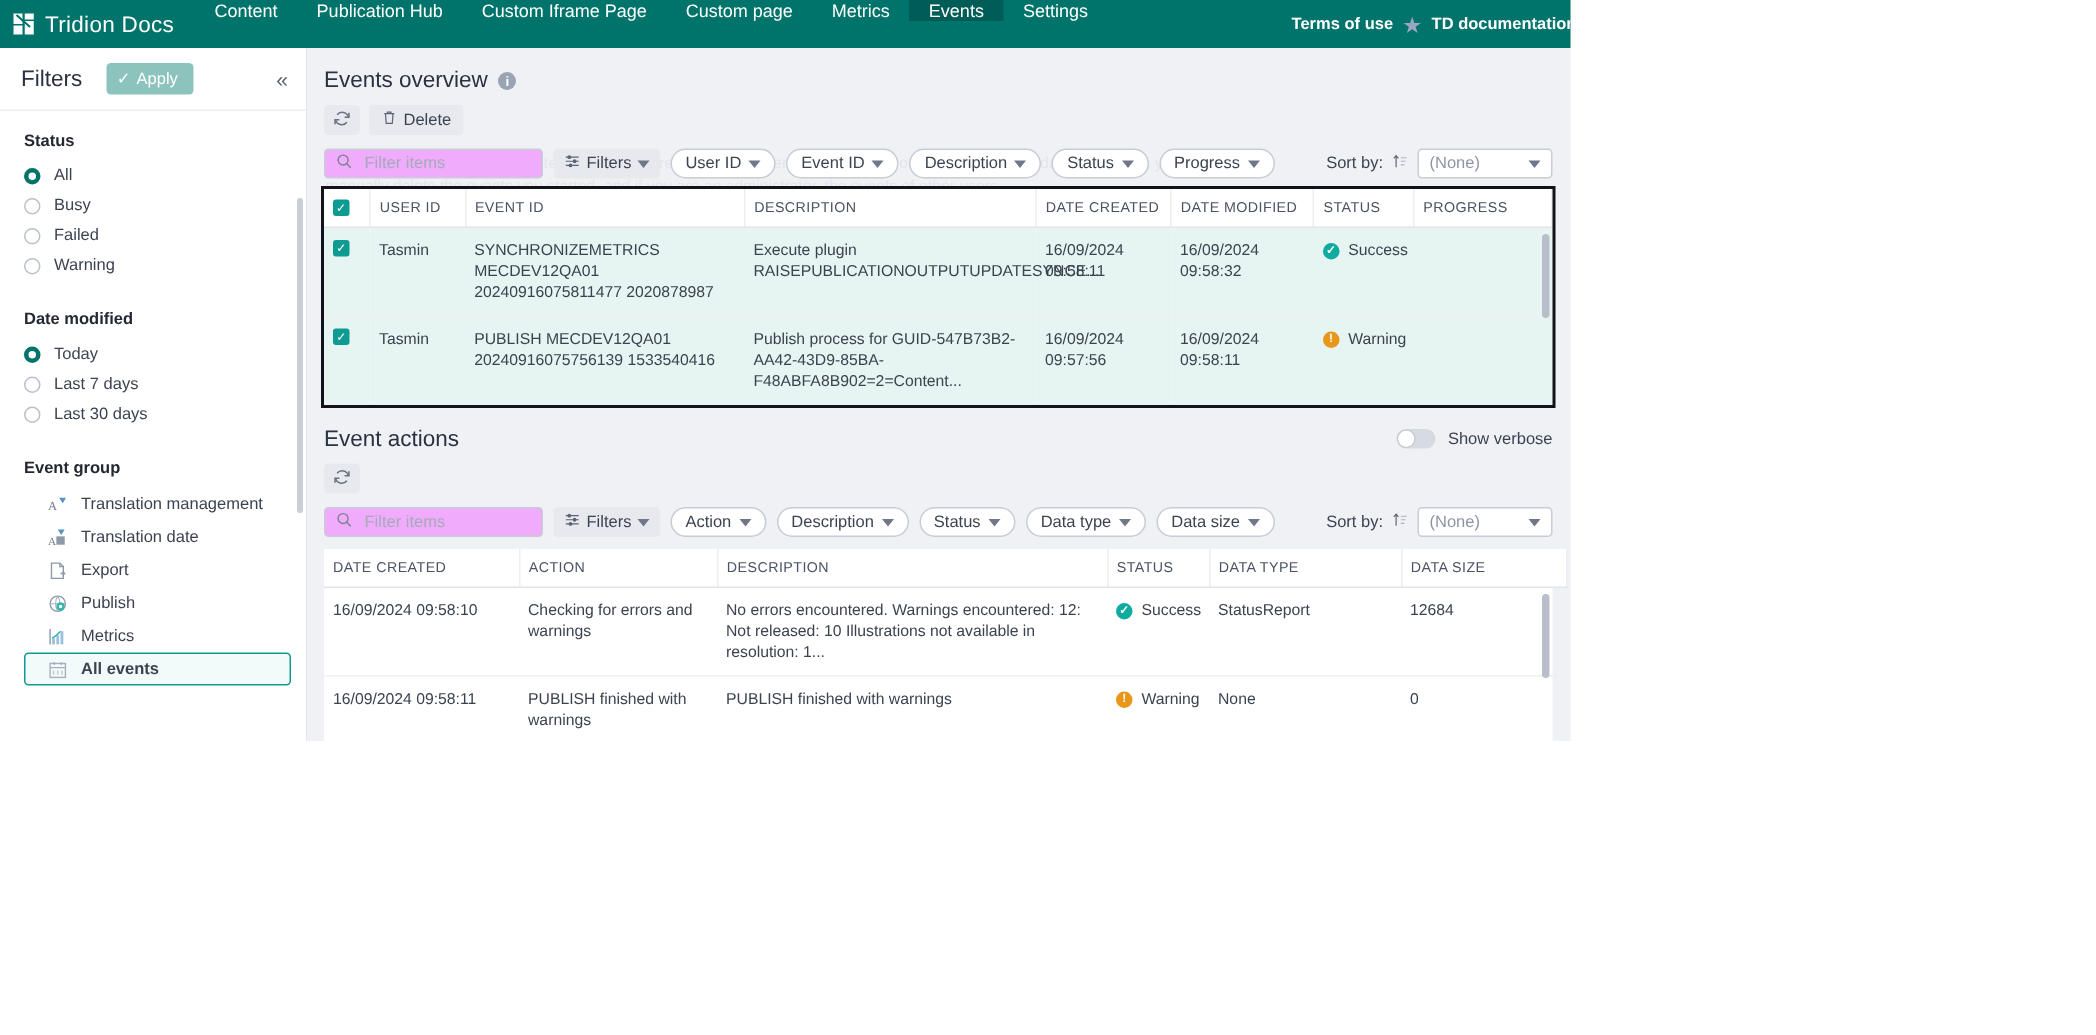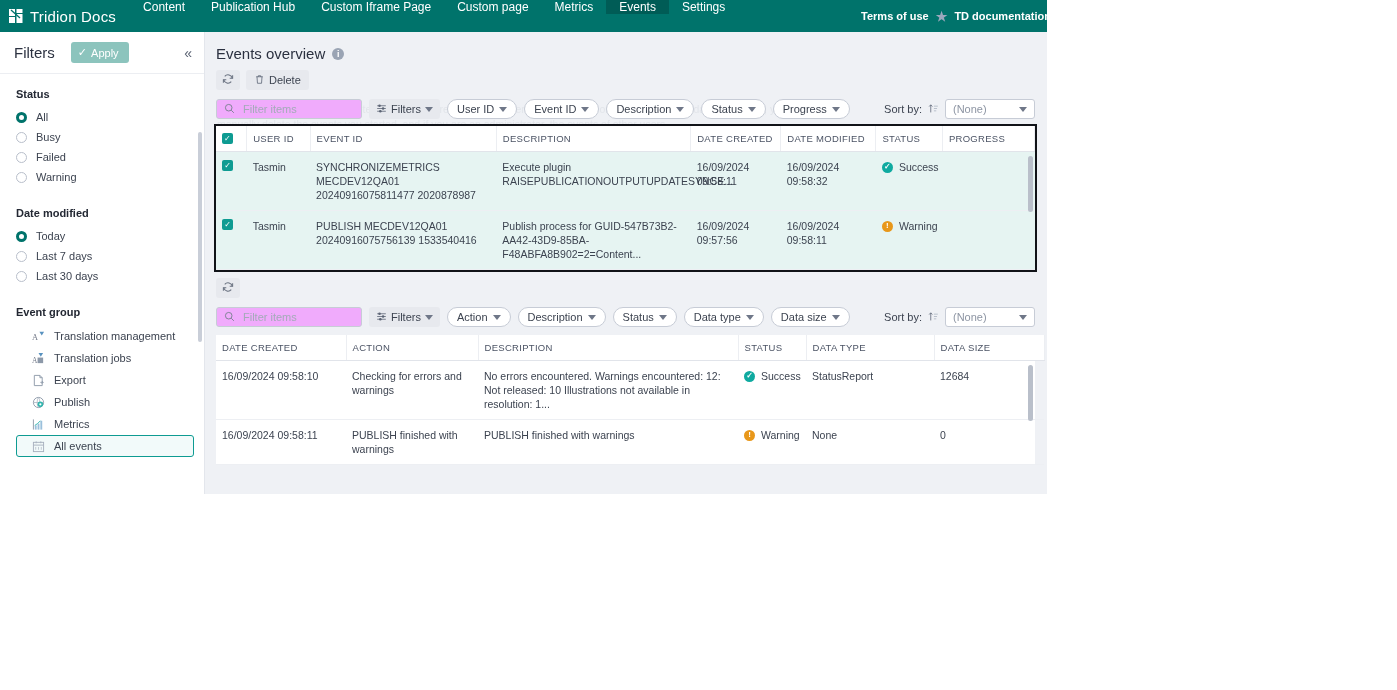--- a/index.html
+++ b/index.html
@@ -128,20 +128,21 @@
     font-size: 11px; color: #3c4350;
     cursor: pointer;
     padding-left: 16px;
     border-radius: 3px;
     margin-right: 10px;
   }
   .sb-item.selected {
     border: 1px solid #0e9b92;
     background: #f2fafa;
     padding-left: 15px;
+    font-weight: bold;
   }
   .sb-ico { width: 13px; height: 13px; flex: none; opacity: .85; }
   .sb-scroll {
     position: absolute; right: 2px; top: 100px;
     width: 4px; height: 210px; border-radius: 2px;
     background: #c9ced8;
   }
 
   
   .main {
@@ -428,21 +429,21 @@
           </div>
 
           <div class="sb-item">
             <span class="sb-ico">
               <svg viewBox="0 0 14 14" width="13" height="13">
                   <text x="0" y="12" font-size="8" fill="#5b6374" font-family="serif">A</text>
                   <rect x="6" y="6" width="6" height="6" fill="#7a889b"></rect>
                   <path d="M7 1h5l-2.5 4z" fill="#3b7fb5"></path>
                 </svg>
             </span>
-            <span>Translation jobs</span>
+            <span>Translation date</span>
           </div>
 
           <div class="sb-item">
             <span class="sb-ico">
               <svg viewBox="0 0 14 14" width="13" height="13">
                   <path d="M2.5 1.5h6l2.5 2.5v8.5h-8.5z" fill="none" stroke="#7a889b" stroke-width="1"></path>
                   <path d="M8.5 1.5v2.5h2.5" fill="none" stroke="#7a889b" stroke-width="1"></path>
                   <path d="M9 9h3M10.5 7.5L12 9l-1.5 1.5" stroke="#7a889b" stroke-width="1" fill="none"></path>
                 </svg>
             </span>
@@ -636,20 +637,29 @@
                   <span>Warning</span>
                 </span>
               </td>
               <td></td>
             </tr>
           </tbody>
         </table>
         <div class="vscroll"></div>
       </div>
 
+      <div class="section-row">
+        <span class="section-title">Event actions</span>
+        <div class="verbose-wrap">
+          <span class="toggle">
+              <span class="knob"></span>
+            </span>
+          <span>Show verbose</span>
+        </div>
+      </div>
 
       <div class="tb-actions">
         <button class="icon-btn">
           <span>
             <svg viewBox="0 0 14 14" width="12" height="12">
                 <path d="M12 6.2A5 5 0 0 0 3.2 4M2 7.8A5 5 0 0 0 10.8 10" fill="none" stroke="#6a7281" stroke-width="1.2"></path>
                 <path d="M12.4 2.6v3.4h-3.4M1.6 11.4V8h3.4" fill="none" stroke="#6a7281" stroke-width="1.2"></path>
               </svg>
           </span>
         </button>

